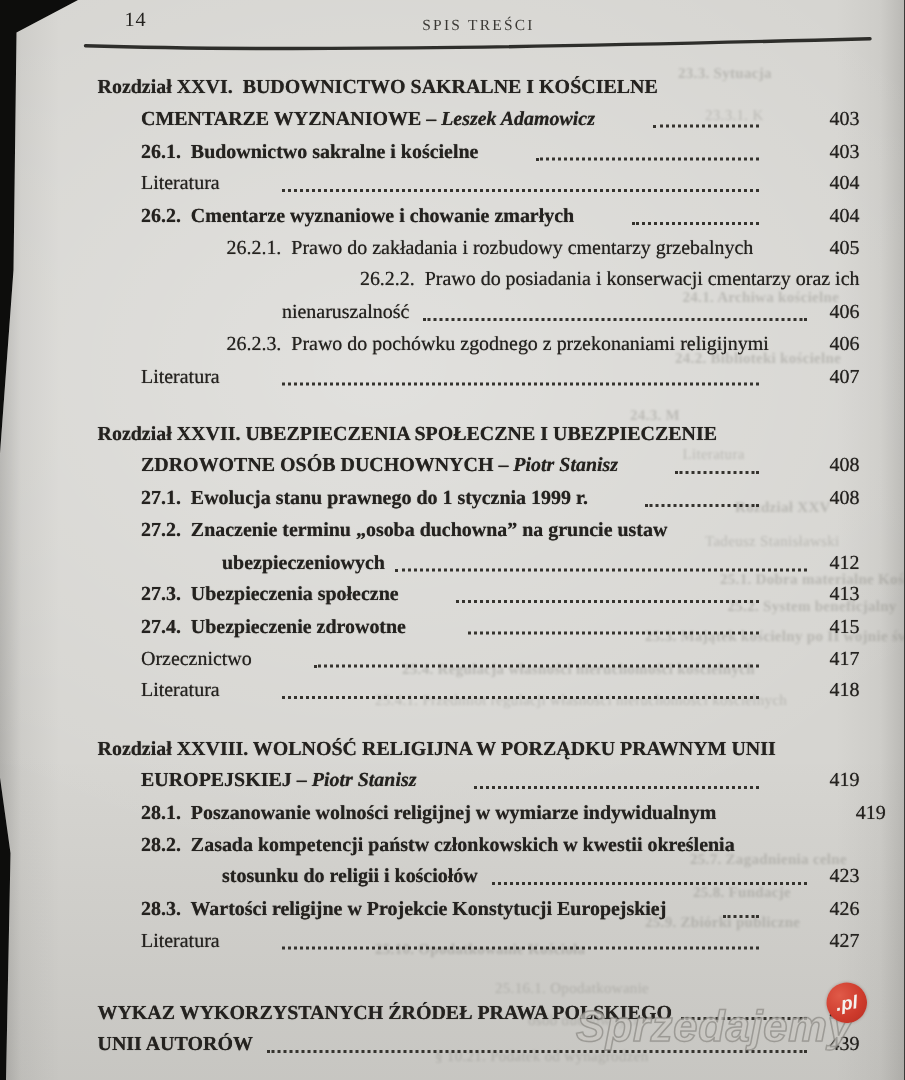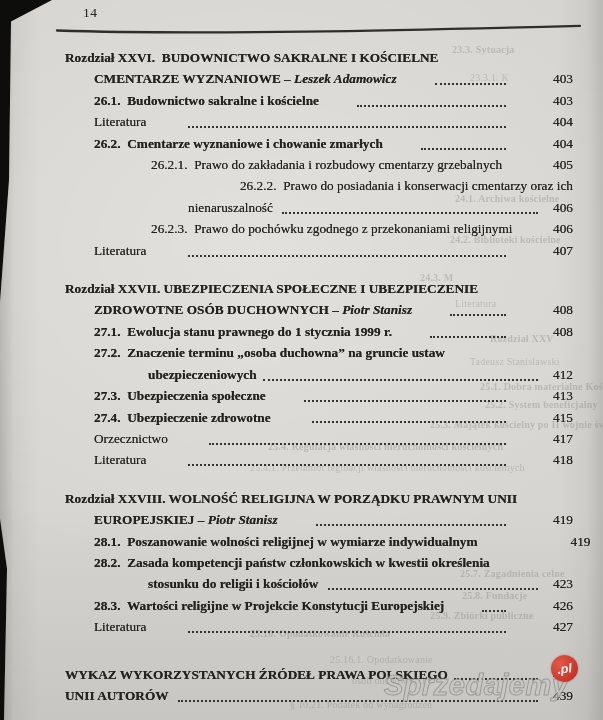--- a/index.html
+++ b/index.html
@@ -72,20 +72,21 @@
         <span class="ghost" style="left: 250px; top: 462px;">25.4.1. Przedmiot regulacji własności nieruchomości kościelnych</span>
         <span class="ghost gb" style="left: 460px; top: 568px;">25.7. Zagadnienia celne</span>
         <span class="ghost gb" style="left: 462px; top: 590px;">25.8. Fundacje</span>
         <span class="ghost gb" style="left: 430px; top: 610px;">25.9. Zbiórki publiczne</span>
         <span class="ghost gb" style="left: 250px; top: 628px;">25.10. Opodatkowanie Kościoła</span>
         <span class="ghost" style="left: 330px; top: 654px;">25.16.1. Opodatkowanie</span>
         <span class="ghost" style="left: 352px; top: 675px;">osób duchownych</span>
         <span class="ghost" style="left: 290px; top: 699px;">§ 10.21. Podatek od wynagrodzeń</span>
       </div>
     <div class="folio">14</div>
+    <div class="running-head">SPIS TREŚCI</div>
     <svg class="head-rule" width="603" height="42" viewBox="0 0 603 42">
       <path d="M57,30.5 C200,35 400,30.5 580,25.8" fill="none" stroke="#201f1c" stroke-width="2.3" stroke-linecap="round" opacity="0.92"></path>
     </svg>
     <div class="toc">
         <div class="toc-row ind0">
     <span class="row-text"><span class="seg b">Rozdział XXVI.&nbsp; BUDOWNICTWO SAKRALNE I KOŚCIELNE</span></span>
     
     
   </div>
         <div class="toc-row ind1">

